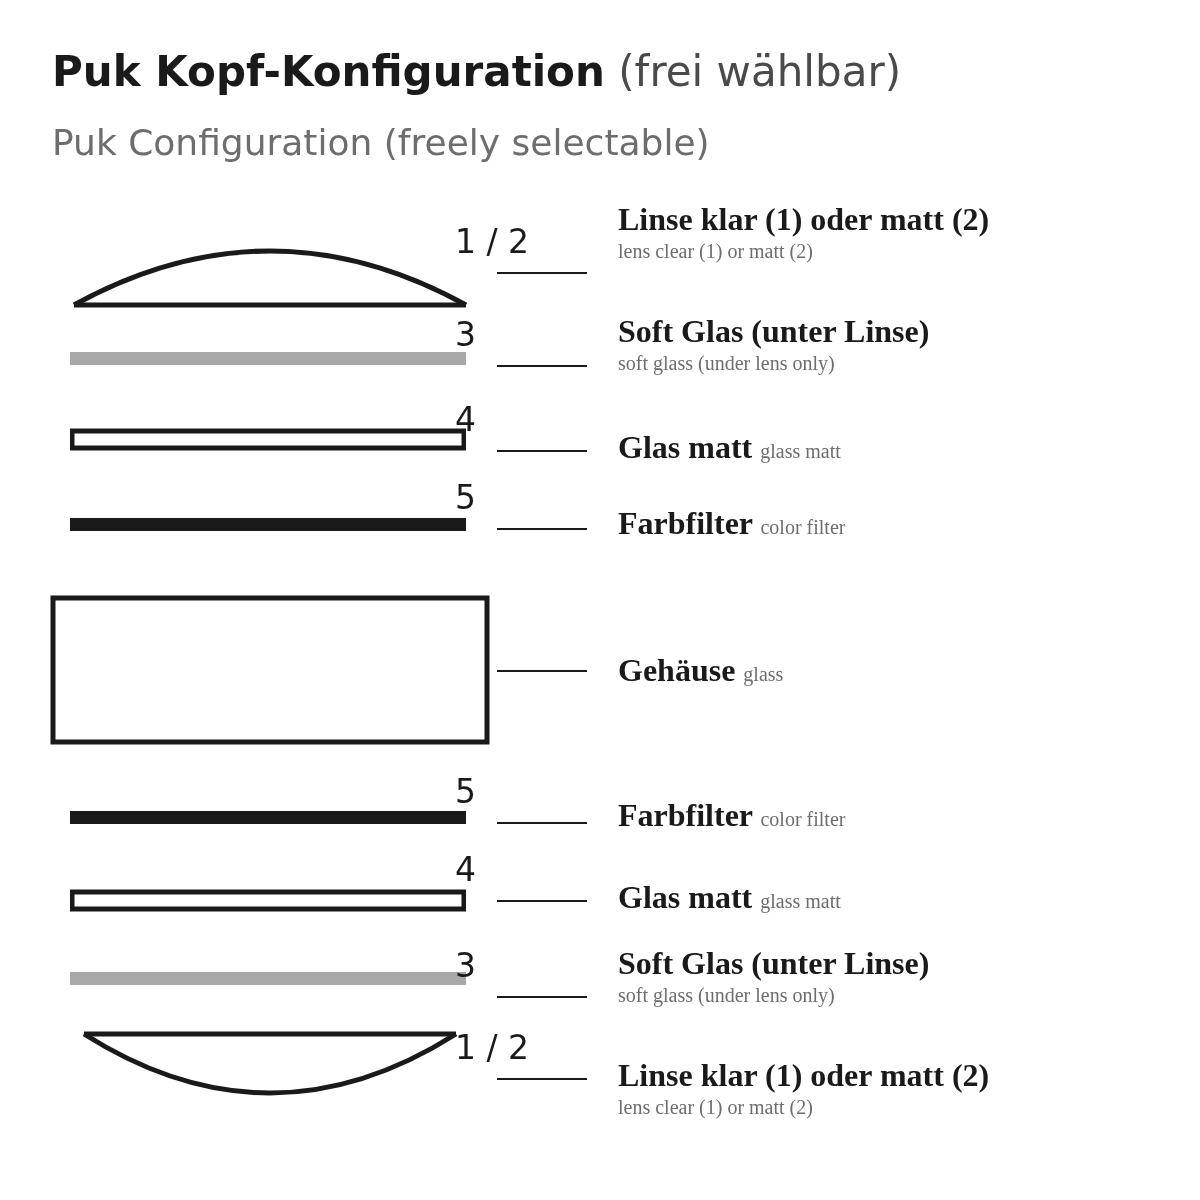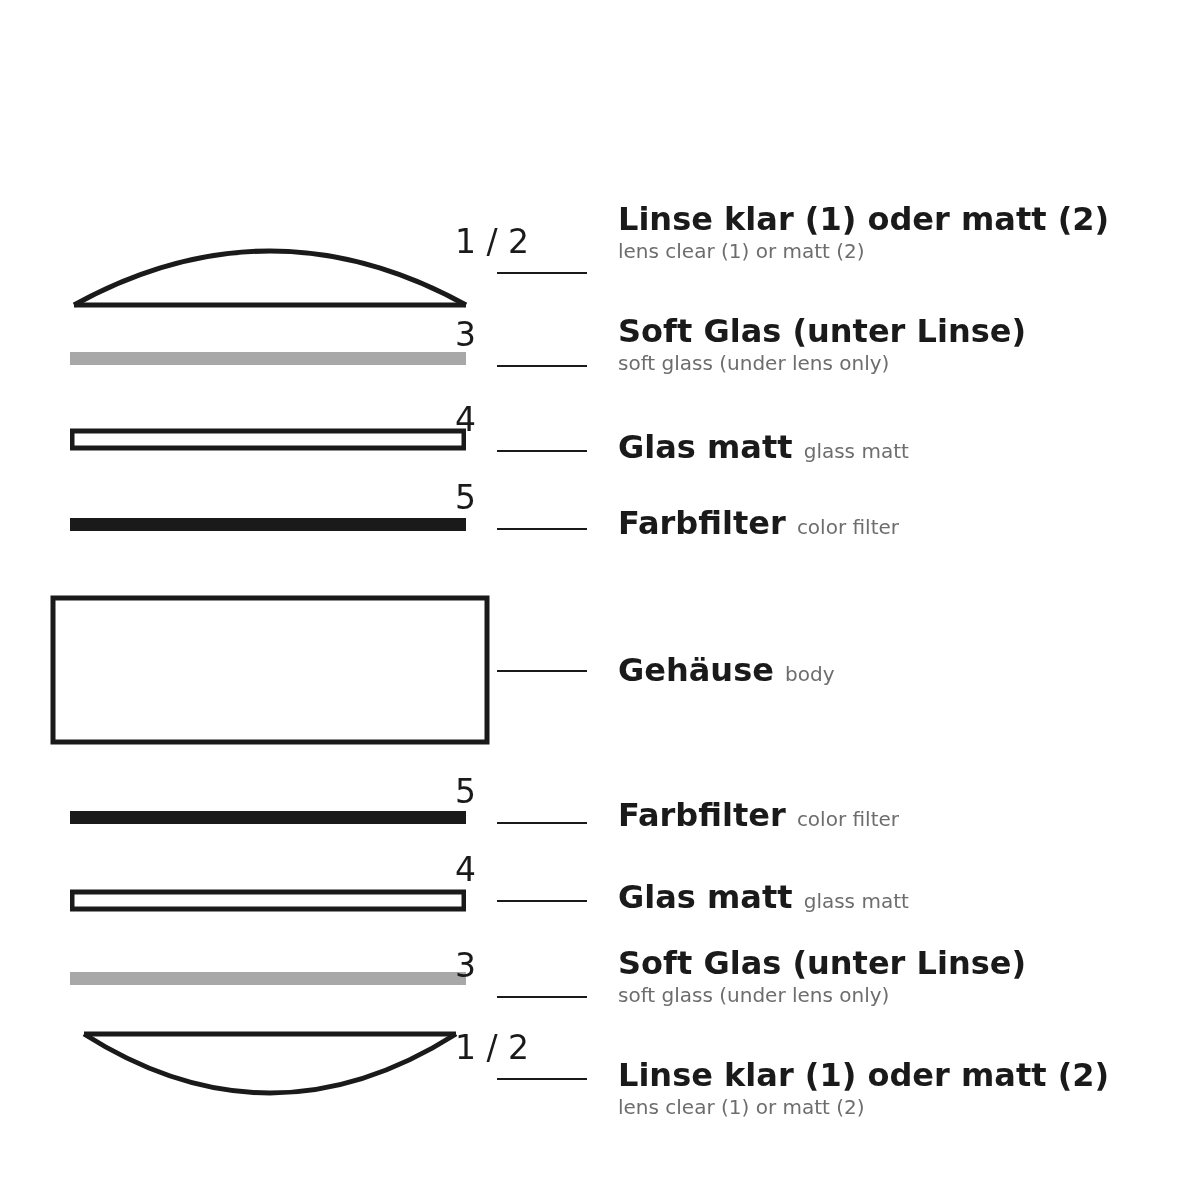--- a/index.html
+++ b/index.html
@@ -67,40 +67,45 @@
     color: #1a1a1a;
     text-align: left;
     white-space: nowrap;
   }
 
   
   .label {
     position: absolute;
     white-space: nowrap;
     line-height: 1.22;
+    font-family: Liberation Serif, serif;
   }
   .label .de {
     font-size: 32px;
     font-weight: 700;
     color: #1a1a1a;
   }
   .label .en {
     font-size: 20px;
     font-weight: 400;
     color: #6d6d6d;
   }
   .label .line2 {
     display: block;
   }
 </style>
 </head>
 <body>
 
 <div class="page">
 
+  <div class="title">
+    <span class="de">Puk Kopf-Konfiguration</span><span class="en"> (frei wählbar)</span>
+  </div>
+  <div class="subtitle">Puk Configuration (freely selectable)</div>
 
   <div class="shape" style="left:70px; top:205px;">
     <svg width="400" height="105" viewBox="0 0 400 105">
       <path d="M4 100 Q200 -8 396 100" fill="none" stroke="#1a1a1a" stroke-width="5"></path>
       <line x1="4" y1="100" x2="396" y2="100" stroke="#1a1a1a" stroke-width="5"></line>
     </svg>
   </div>
   <div class="num" style="left:455px; top:222px; width:125px;">1 / 2</div>
   <div class="leader" style="left:497px; top:272px; width:90px;"></div>
   <div class="label" style="left:618px; top:200px;">
@@ -142,21 +147,21 @@
     <span class="de">Farbfilter </span><span class="en">color filter</span>
   </div>
 
   <div class="shape" style="left:50px; top:595px;">
     <svg width="440" height="150" viewBox="0 0 440 150">
       <rect x="3" y="3" width="434" height="144" fill="#ffffff" stroke="#1a1a1a" stroke-width="5"></rect>
     </svg>
   </div>
   <div class="leader" style="left:497px; top:670px; width:90px;"></div>
   <div class="label" style="left:618px; top:651px;">
-    <span class="de">Gehäuse </span><span class="en">body</span>
+    <span class="de">Gehäuse </span><span class="en">glass</span>
   </div>
 
   <div class="shape" style="left:70px; top:808px;">
     <svg width="396" height="20" viewBox="0 0 396 20">
       <rect x="0" y="3" width="396" height="13" fill="#1a1a1a"></rect>
     </svg>
   </div>
   <div class="num" style="left:455px; top:772px; width:125px;">5</div>
   <div class="leader" style="left:497px; top:822px; width:90px;"></div>
   <div class="label" style="left:618px; top:796px;">

